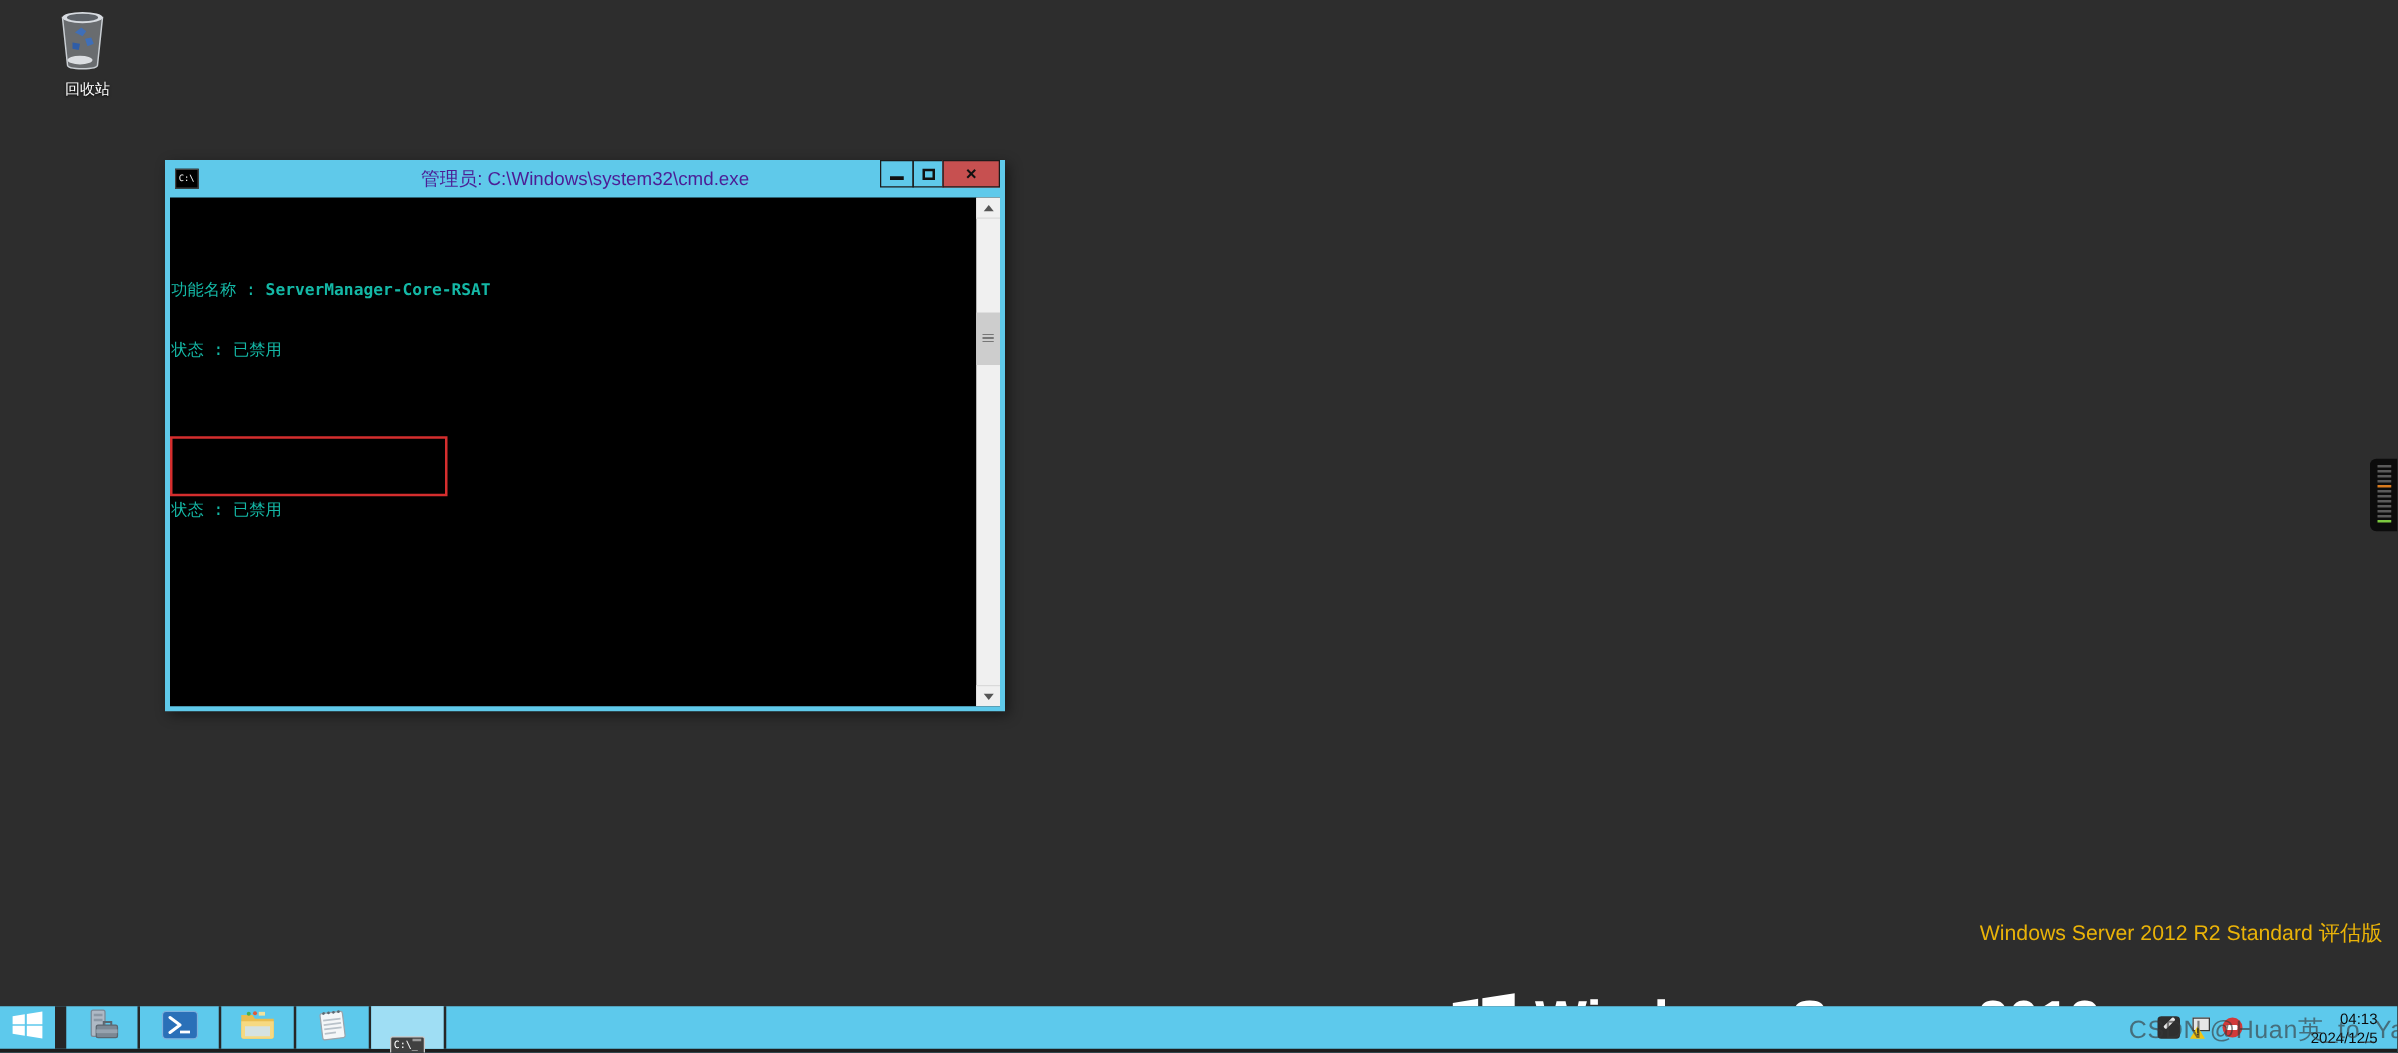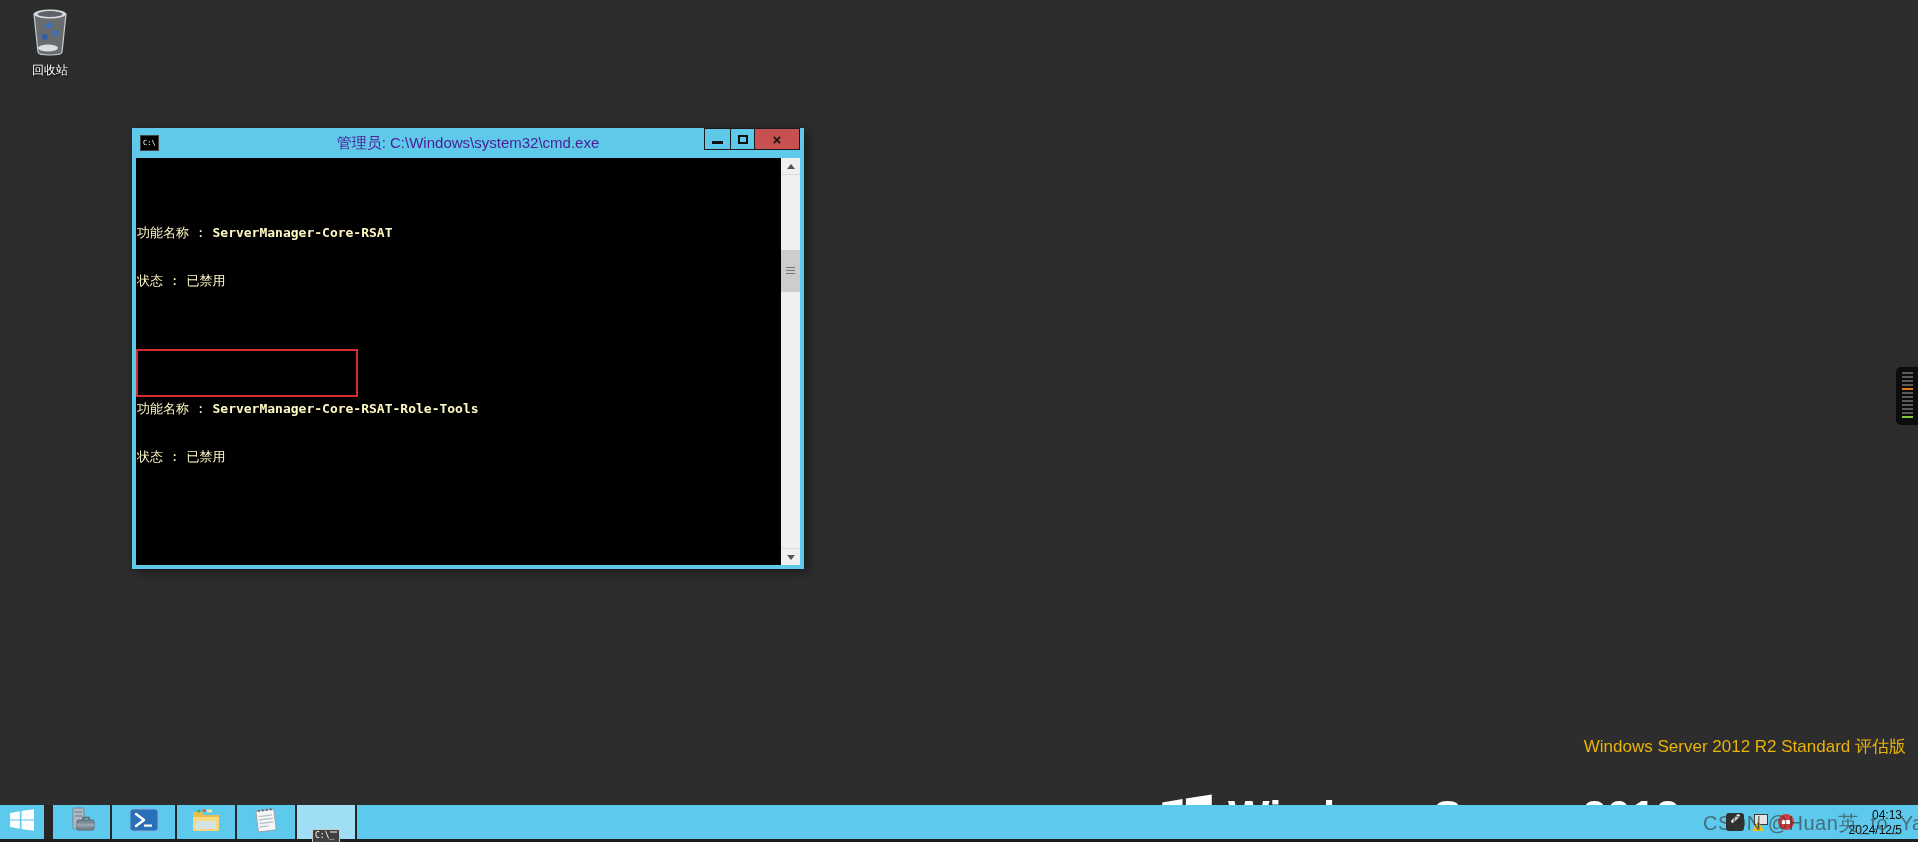--- a/index.html
+++ b/index.html
@@ -4,21 +4,21 @@
 <style>
   * { margin:0; padding:0; box-sizing:border-box; }
   html,body { width:1918px; height:842px; }
   body {
     position:relative; overflow:hidden;
     background:#2d2d2d;
     font-family:"Liberation Sans", sans-serif;
   }
 
   
-  .recycle { position:absolute; left:12px; top:6px; width:76px; text-align:center; cursor:default; }
+  .recycle { position:absolute; left:12px; top:6px; width:76px; text-align:right; cursor:default; }
   .recycle .lbl { color:#ffffff; font-size:12px; margin-top:2px; text-shadow:0 1px 2px #000; }
 
   
   .cmdwin {
     position:absolute; left:132px; top:128px; width:672px; height:441px;
     background:#5fc9ea; box-shadow:3px 3px 10px rgba(0,0,0,.45);
   }
   .titlebar { position:relative; height:30px; display:flex; align-items:center; justify-content:center; }
   .titlebar .ticon { position:absolute; left:8px; top:7px; width:19px; height:16px; background:#000; border:1px solid #444;
     color:#fff; font-family:"DejaVu Sans Mono",monospace; font-size:7px; line-height:14px; padding-left:2px; }
@@ -29,21 +29,21 @@
   .wbtn.max { width:25px; }
   .wbtn.cls { width:46px; background:#c75050; }
   .glyph-min { width:11px; height:3px; background:#111; margin-top:6px; }
   .glyph-max { width:10px; height:9px; border:2px solid #111; background:transparent; }
   .glyph-cls { color:#111; font-size:15px; font-weight:bold; line-height:15px; }
 
   .console { position:absolute; left:4px; top:30px; width:664px; height:407px; background:#000; overflow:hidden; }
   .ctext {
     position:absolute; left:1px; top:3px; right:20px; bottom:0;
     font-family:"DejaVu Sans Mono", monospace; font-size:13px; line-height:16px;
-    color:#fef9c3; white-space:pre; overflow:hidden;
+    color:#14b8a6; white-space:pre; overflow:hidden;
   }
   .cblock { margin-bottom:16px; }
   .cline b { font-weight:bold; }
   .redbox { position:absolute; left:0; top:191px; width:222px; height:48px; border:2px solid #d52e2e; pointer-events:none; }
 
   
   .sbar { position:absolute; right:0; top:0; width:19px; height:407px; background:#f0f0f0; }
   .sbtn { position:absolute; left:0; width:19px; height:17px; background:#f0f0f0; display:flex; align-items:center; justify-content:center; }
   .sbtn.up { top:0; border-bottom:1px solid #dadada; }
   .sbtn.down { bottom:0; border-top:1px solid #dadada; }
@@ -138,21 +138,20 @@
     </div>
   </div>
 
   <div class="console">
     <div class="ctext">
       <div class="cblock">
         <div class="cline"><span>功能名称 : </span><b>ServerManager-Core-RSAT</b></div>
         <div class="cline">状态 : 已禁用</div>
       </div>
       <div class="cblock">
-        <div class="cline"><span>功能名称 : </span><b>ServerManager-Core-RSAT-Role-Tools</b></div>
         <div class="cline">状态 : 已禁用</div>
       </div>
       <div class="cblock">
         
         
       </div>
       
       
       
       

